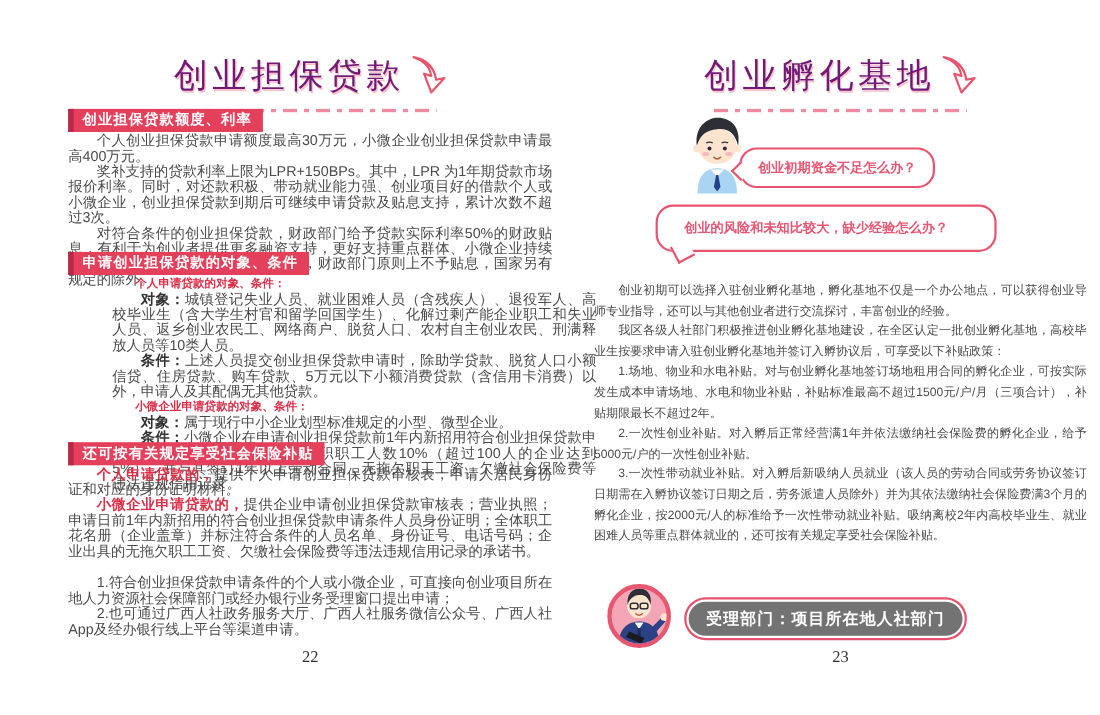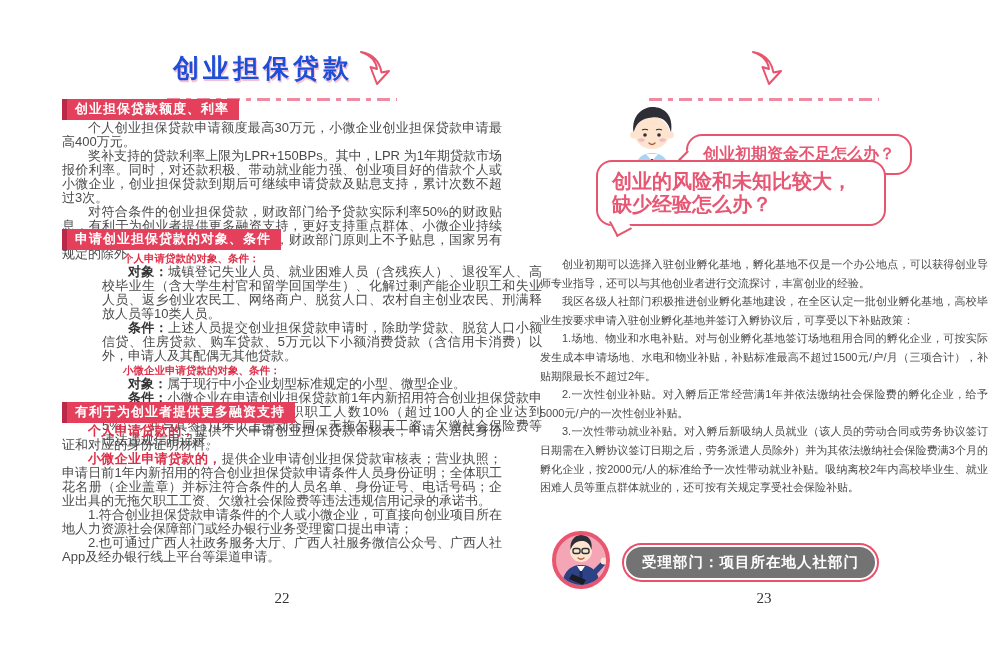--- a/index.html
+++ b/index.html
@@ -10,21 +10,21 @@
   
   .page{position:absolute;top:0;height:650px;}
   .page-left{left:62px;width:440px;}
   .page-right{left:540px;width:448px;}
 
   
   .title-block{position:absolute;left:0;width:100%;text-align:center;}
   .page-left .title-block{top:44px;}
   .page-right .title-block{top:44px;}
   .big-title{display:inline-block;vertical-align:middle;
-    font-size:26px;font-weight:700;letter-spacing:4px;color:#1d4ed8;
+    font-size:31px;font-weight:400;letter-spacing:4px;color:#701a75;
     text-shadow:1px 2px 0 #f8c0cb;}
   .title-arrow{display:inline-block;vertical-align:middle;margin-left:4px;margin-top:6px;}
   .title-dash{height:3px;margin:6px auto 0;width:230px;
     background:repeating-linear-gradient(90deg,#ef8ba0 0 13px,transparent 13px 19px,
       #ef8ba0 19px 24px,transparent 24px 30px);}
 
   
   .ribbon{position:absolute;left:0;display:inline-block;background:#e5405b;color:#fff;
     font-size:13px;font-weight:bold;line-height:14px;padding:3px 10px 4px 8px;
     border-left:5px solid #bb2949;letter-spacing:1px;}
@@ -38,27 +38,27 @@
     color:#dd2f48;text-indent:2em;}
   .red-lead{font-weight:bold;color:#dd2f48;}
 
   
   .r-text{position:absolute;left:0;top:255px;width:448px;}
   .r-text .para{font-size:11px;line-height:18.6px;}
 
   .character{position:absolute;left:80px;top:106px;}
   .bubble{position:absolute;background:#fff;border:2px solid #e8546e;
     color:#e75672;font-weight:bold;}
-  .bubble-1{left:146px;top:134px;border-radius:16px;padding:8px 15px;
-    font-size:16px;white-space:nowrap;z-index:1;}
+  .bubble-1{left:132px;top:134px;border-radius:16px;padding:8px 15px;
+    font-size:12px;white-space:nowrap;z-index:1;}
   .bubble-1::before{content:"";position:absolute;left:-7px;bottom:7px;width:11px;height:11px;
     background:#fff;border-left:2px solid #e8546e;border-bottom:2px solid #e8546e;
     transform:rotate(45deg);}
-  .bubble-2{left:56px;top:160px;width:258px;border-radius:16px;padding:8px 14px;
-    font-size:20px;line-height:23px;z-index:2;}
+  .bubble-2{left:56px;top:186px;width:258px;border-radius:16px;padding:8px 24px;
+    font-size:12px;line-height:23px;z-index:2;}
   .bubble-2::after{content:"";position:absolute;left:14px;bottom:-10px;width:15px;height:15px;
     background:#fff;border-right:2px solid #e8546e;border-bottom:2px solid #e8546e;
     transform:rotate(62deg);}
 
   .footer-row{position:absolute;left:12px;top:531px;display:flex;align-items:center;}
   .badge{margin-left:14px;background:#737373;color:#fff;font-weight:bold;font-size:14.5px;
     letter-spacing:1px;padding:6px 16px;border-radius:18px;border:2px solid #fff;
     box-shadow:0 0 0 2px #e8506b;}
 
   
@@ -89,38 +89,38 @@
     <div class="ribbon" style="top:229px;">申请创业担保贷款的对象、条件</div>
     <div class="l-text" style="top:251px;margin-left:40px;">
       <p class="red-sub">个人申请贷款的对象、条件：</p>
       <p class="para"><span class="lead">对象：</span><span>城镇登记失业人员、就业困难人员（含残疾人）、退役军人、高校毕业生（含大学生村官和留学回国学生）、化解过剩产能企业职工和失业人员、返乡创业农民工、网络商户、脱贫人口、农村自主创业农民、刑满释放人员等10类人员。</span></p>
       <p class="para"><span class="lead">条件：</span><span>上述人员提交创业担保贷款申请时，除助学贷款、脱贫人口小额信贷、住房贷款、购车贷款、5万元以下小额消费贷款（含信用卡消费）以外，申请人及其配偶无其他贷款。</span></p>
       <p class="red-sub">小微企业申请贷款的对象、条件：</p>
       <p class="para"><span class="lead">对象：</span><span>属于现行中小企业划型标准规定的小型、微型企业。</span></p>
       <p class="para"><span class="lead">条件：</span><span>小微企业在申请创业担保贷款前1年内新招用符合创业担保贷款申请条件的人数达到企业现有在职职工人数10%（超过100人的企业达到5%），并与其签订1年以上劳动合同，无拖欠职工工资、欠缴社会保险费等违法违规信用记录。</span></p>
     </div>
 
-    <div class="ribbon" style="top:402px;">有利于为创业者提供更多融资支持</div>
+    <div class="ribbon" style="top:402px;">还可按有关规定享受社会保险补贴</div>
     <div class="l-text" style="top:424px;">
       <p class="para"><span class="red-lead">个人申请贷款的，</span><span>提供个人申请创业担保贷款审核表；申请人居民身份证和对应的身份证明材料。</span></p>
       <p class="para"><span class="red-lead">小微企业申请贷款的，</span><span>提供企业申请创业担保贷款审核表；营业执照；申请日前1年内新招用的符合创业担保贷款申请条件人员身份证明；全体职工花名册（企业盖章）并标注符合条件的人员名单、身份证号、电话号码；企业出具的无拖欠职工工资、欠缴社会保险费等违法违规信用记录的承诺书。</span></p>
     </div>
 
-    <div class="l-text" style="top:508px;">
+    <div class="l-text" style="top:523px;">
       <p class="para">1.符合创业担保贷款申请条件的个人或小微企业，可直接向创业项目所在地人力资源社会保障部门或经办银行业务受理窗口提出申请；</p>
       <p class="para">2.也可通过广西人社政务服务大厅、广西人社服务微信公众号、广西人社App及经办银行线上平台等渠道申请。</p>
     </div>
 
     <div class="page-num">22</div>
   </div>
 
   <div class="page page-right">
 
     <div class="title-block">
-      <span class="title-arrow"><svg width="34" height="38" viewBox="0 0 34 38">
+      <span class="big-title">创业孵化基地</span><span class="title-arrow"><svg width="34" height="38" viewBox="0 0 34 38">
             <path d="M4 2 C13 5 19 11 20 19 L13.5 17 L20 34 L32 21 L24.5 22.5 C22.5 11 15 4 4 2 Z" fill="#fff" stroke="#e8546e" stroke-width="2" stroke-linejoin="round"></path>
           </svg></span>
       <div class="title-dash"></div>
     </div>
 
     <div class="character">
       <svg width="64" height="72" viewBox="0 0 64 72">
         <path d="M14 70 C14 53 22 47 32 47 C42 47 50 53 50 70 Z" fill="#a9d5f3"></path>
         <path d="M26 48 L32 55 L38 48 Z" fill="#ffffff"></path>
         <path d="M31 53 L33 53 L35 64 L32 68 L29 64 Z" fill="#27418a"></path>

